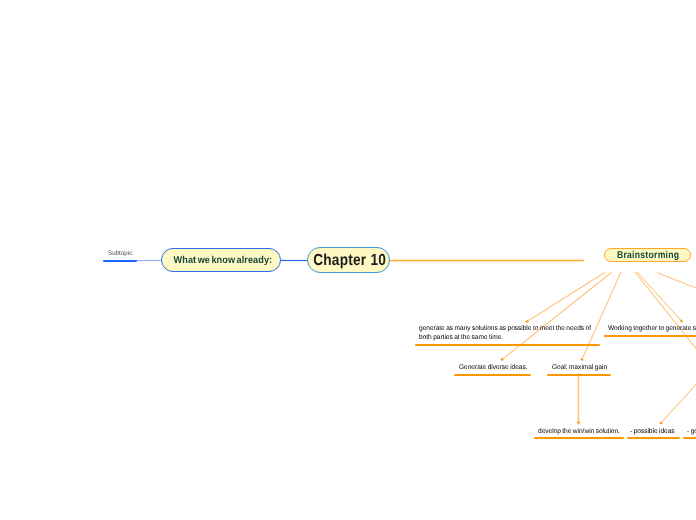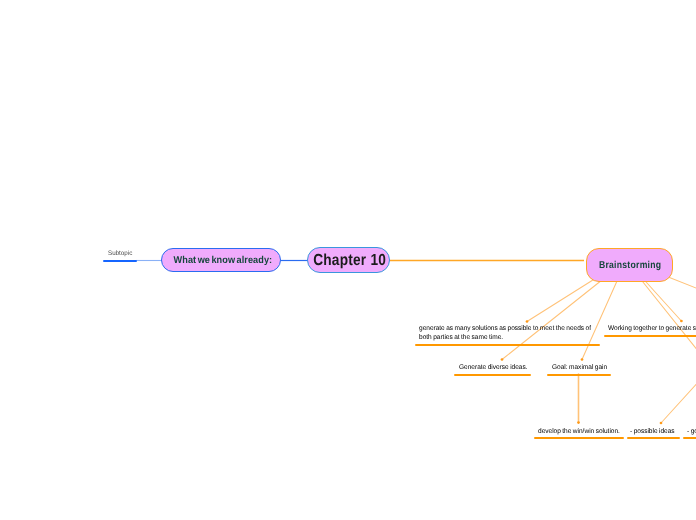--- a/index.html
+++ b/index.html
@@ -2,21 +2,21 @@
 <html><head>
 <meta charset="utf-8">
 <style>
   html,body{margin:0;padding:0;}
   body{width:696px;height:520px;background:#ffffff;overflow:hidden;
        font-family:"Liberation Sans",sans-serif;position:relative;
        -webkit-font-smoothing:antialiased;-moz-osx-font-smoothing:grayscale;text-rendering:geometricPrecision;}
   #canvas{position:absolute;left:0;top:0;width:696px;height:520px;overflow:hidden;}
   svg.edges{position:absolute;left:0;top:0;width:696px;height:520px;pointer-events:none;}
   .node{position:absolute;box-sizing:border-box;display:flex;align-items:center;
-        justify-content:center;background:#f0abfc;white-space:nowrap;overflow:visible;}
+        justify-content:center;background:#fef9c3;white-space:nowrap;overflow:visible;}
   .node span{display:inline-block;transform-origin:center center;position:relative;top:0.5px;}
   .node-root{border:1.7px solid #3a96dd;border-radius:14px;color:#1c1c1c;
              font-weight:bold;font-size:16px;}
   .node-root span{transform:scaleX(0.855);letter-spacing:0.25px;left:1px;}
   .node-blue{border:1.8px solid #2a6cf0;border-radius:13px;color:#16463c;
              font-weight:bold;font-size:10px;}
   .node-blue span{transform:scaleX(0.915);letter-spacing:0.08px;word-spacing:-1.3px;left:1.5px;}
   .node-orange{border:1.8px solid #ffa726;border-radius:13px;color:#16463c;
                font-weight:bold;font-size:10px;}
   .node-orange span{transform:scaleX(0.865);letter-spacing:0.3px;left:0.8px;}
@@ -62,21 +62,21 @@
   <div class="sublabel" style="left:108px;top:249.5px;">Subtopic</div>
 
   <div class="node node-blue" style="left:161px;top:248.3px;width:120px;height:23.4px;">
     <span>What we know already:</span>
   </div>
 
   <div class="node node-root" style="left:307px;top:247.2px;width:83px;height:25.8px;">
     <span>Chapter 10</span>
   </div>
 
-  <div class="node node-orange" style="left:586px;top:248.3px;width:86.5px;height:34px;">
+  <div class="node node-orange" style="left:604px;top:248.3px;width:86.5px;height:14px;">
     <span>Brainstorming</span>
   </div>
 
   <div class="leaf" style="left:419px;top:323.5px;">
     <div class="txt">generate as many solutions as possible to meet the needs of</div>
     <div class="txt">both parties at the same time.</div>
     <div class="bar" style="position:absolute;left:-4px;top:20px;width:185px;"></div>
   </div>
 
   <div class="leaf" style="left:459px;top:363px;">

